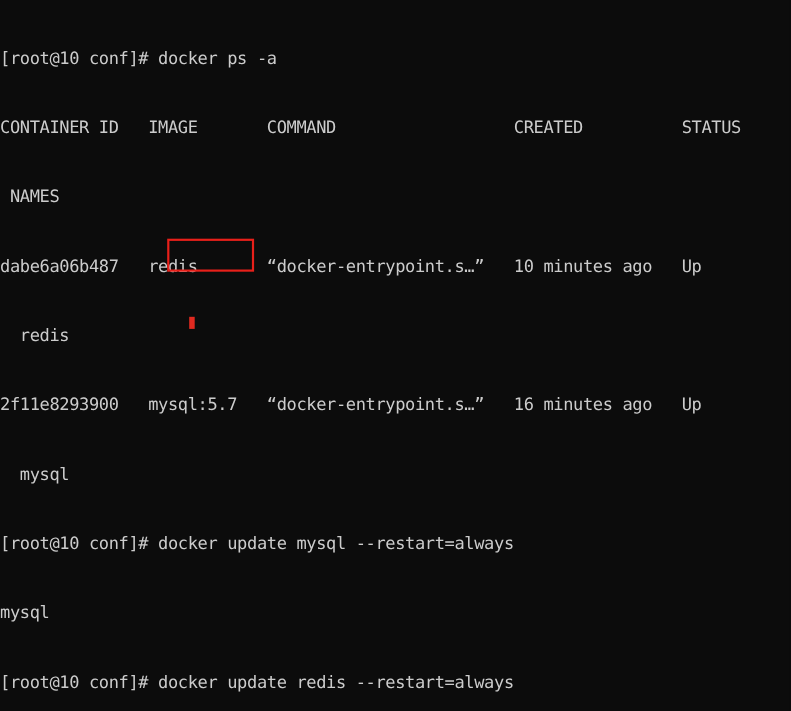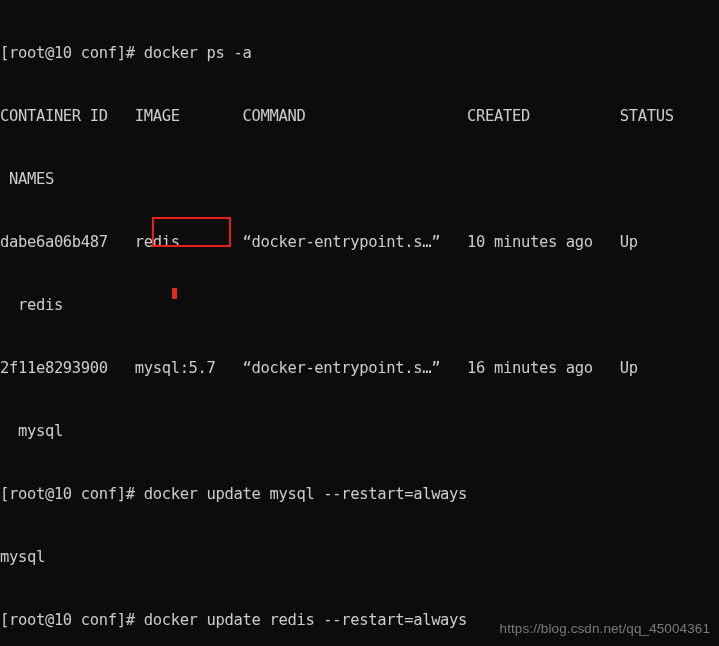--- a/index.html
+++ b/index.html
@@ -93,15 +93,14 @@
     
     
     
     
     
   </div>
 
   <div id="reboot-highlight"></div>
   <div id="red-mark"></div>
 
-  <div id="watermark">https://blog.csdn.net/qq_45004361</div>
 
 </div>
 
 </body></html>

